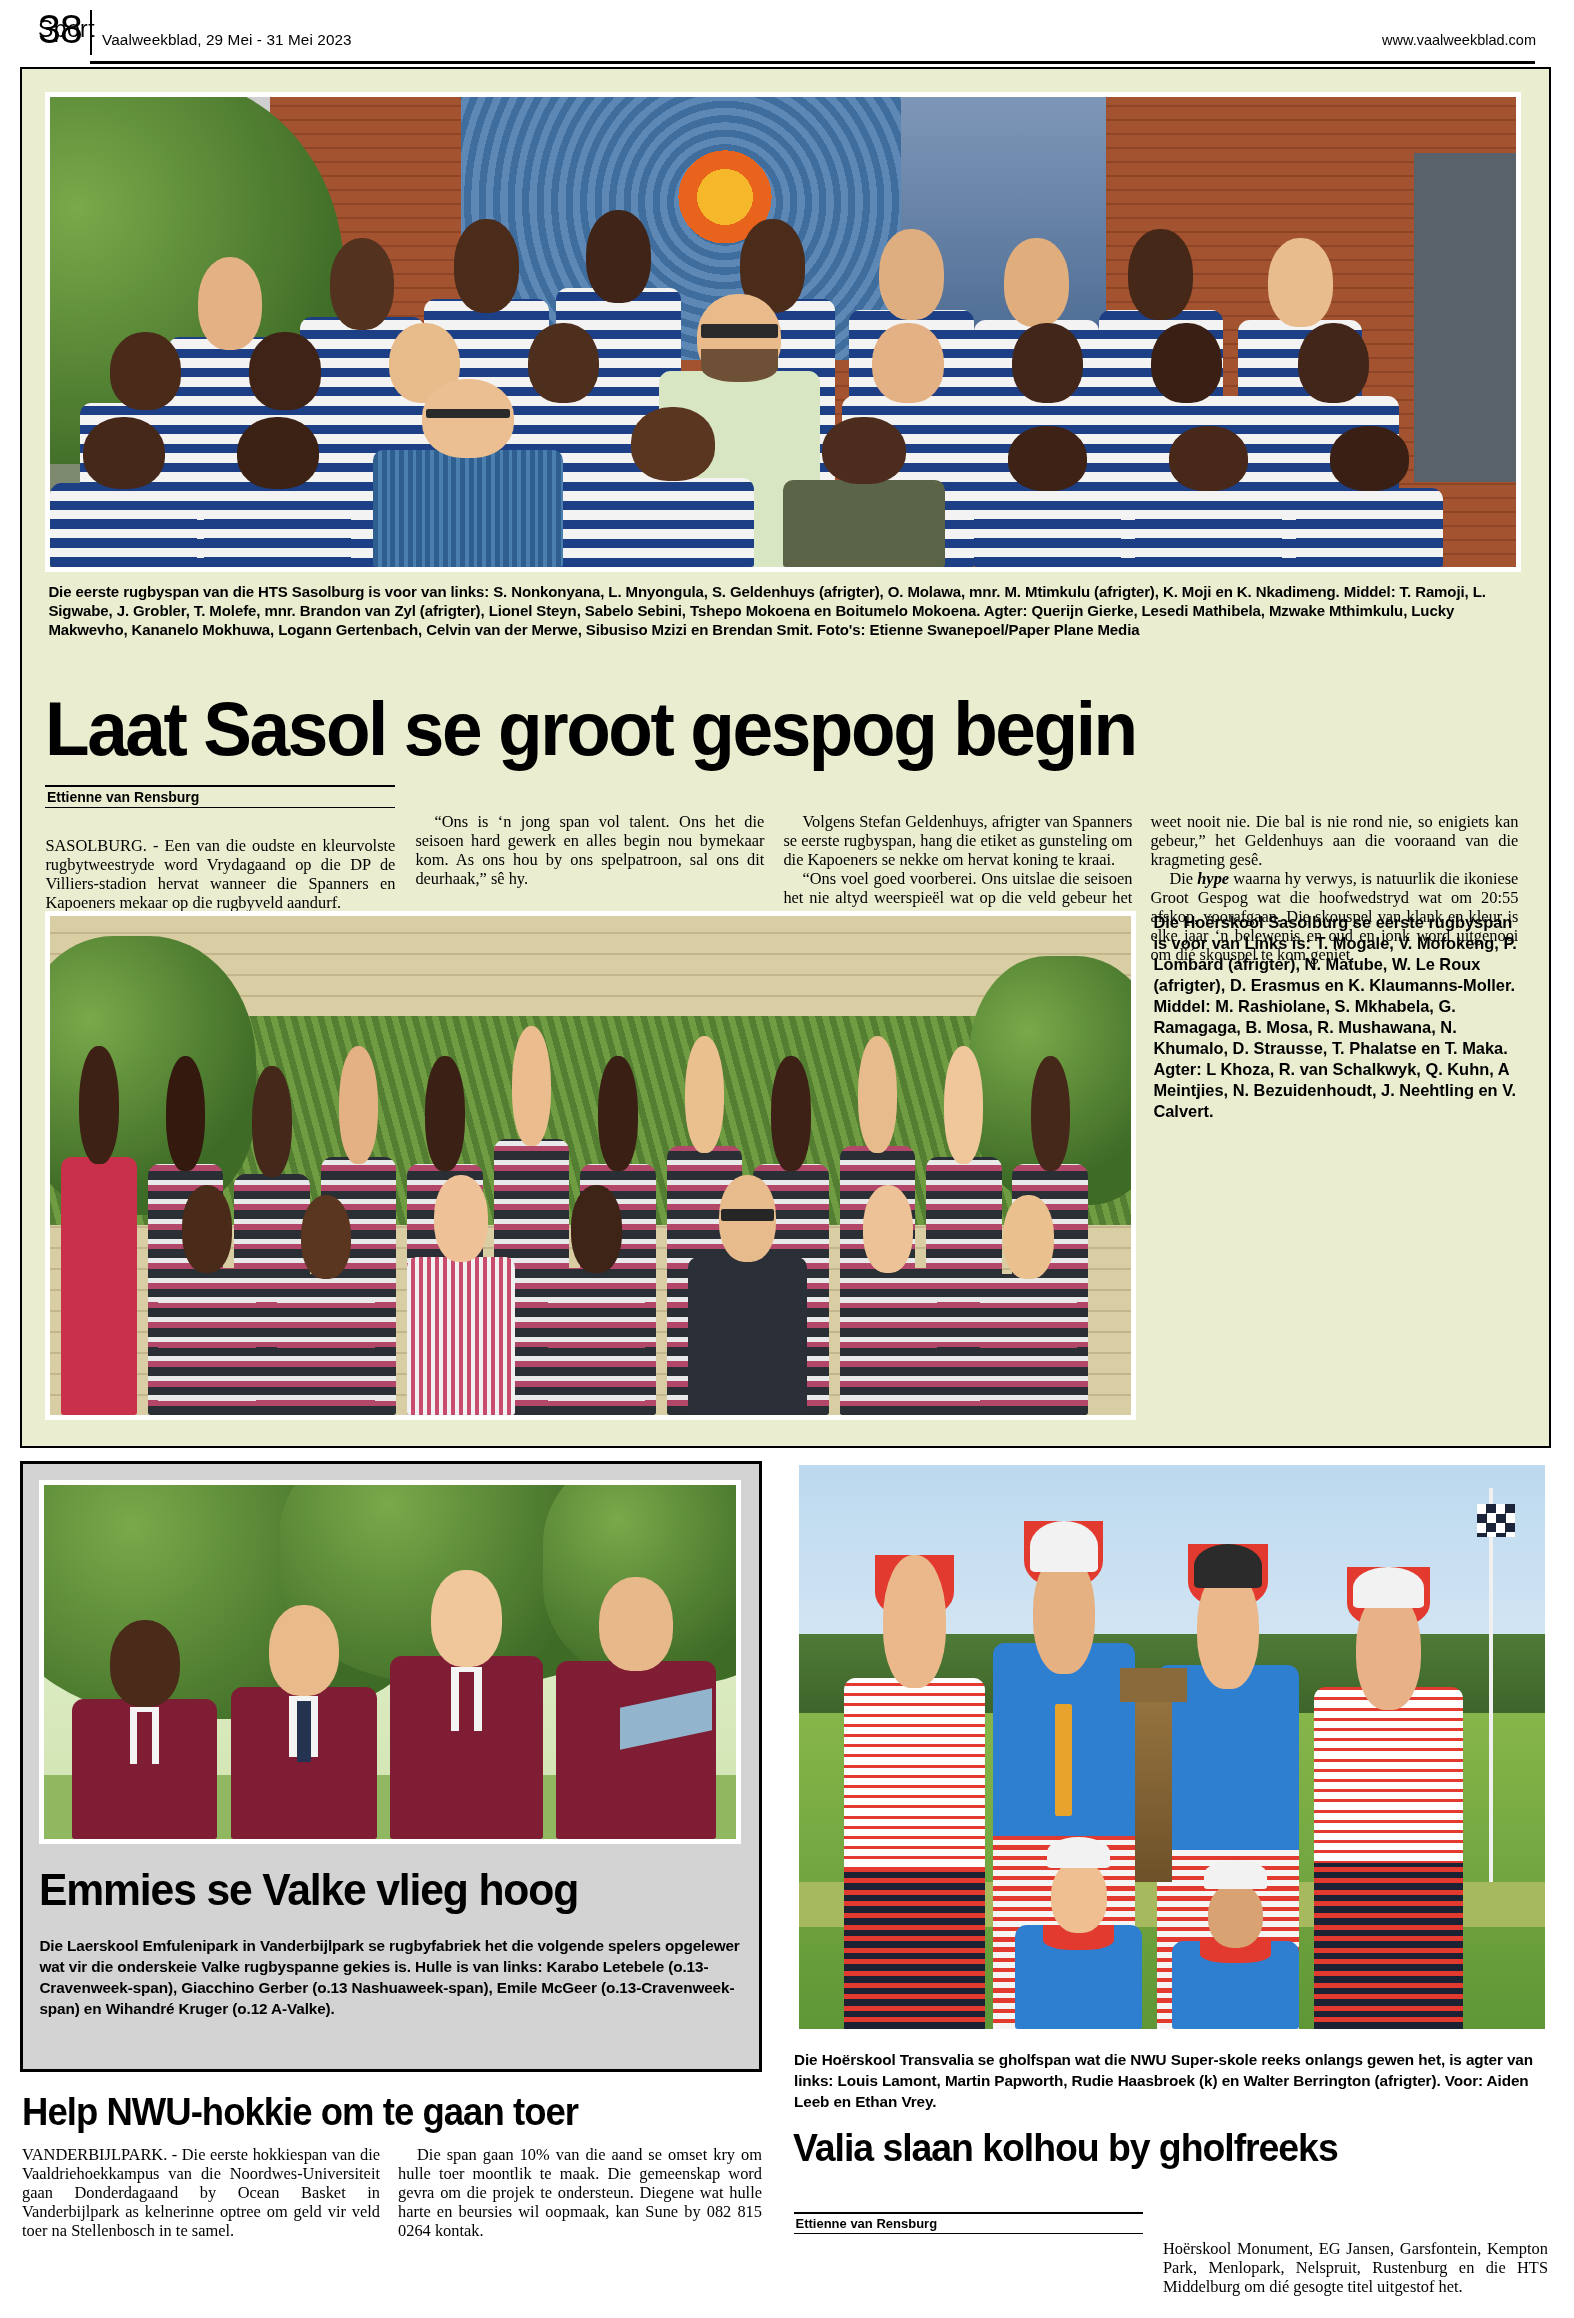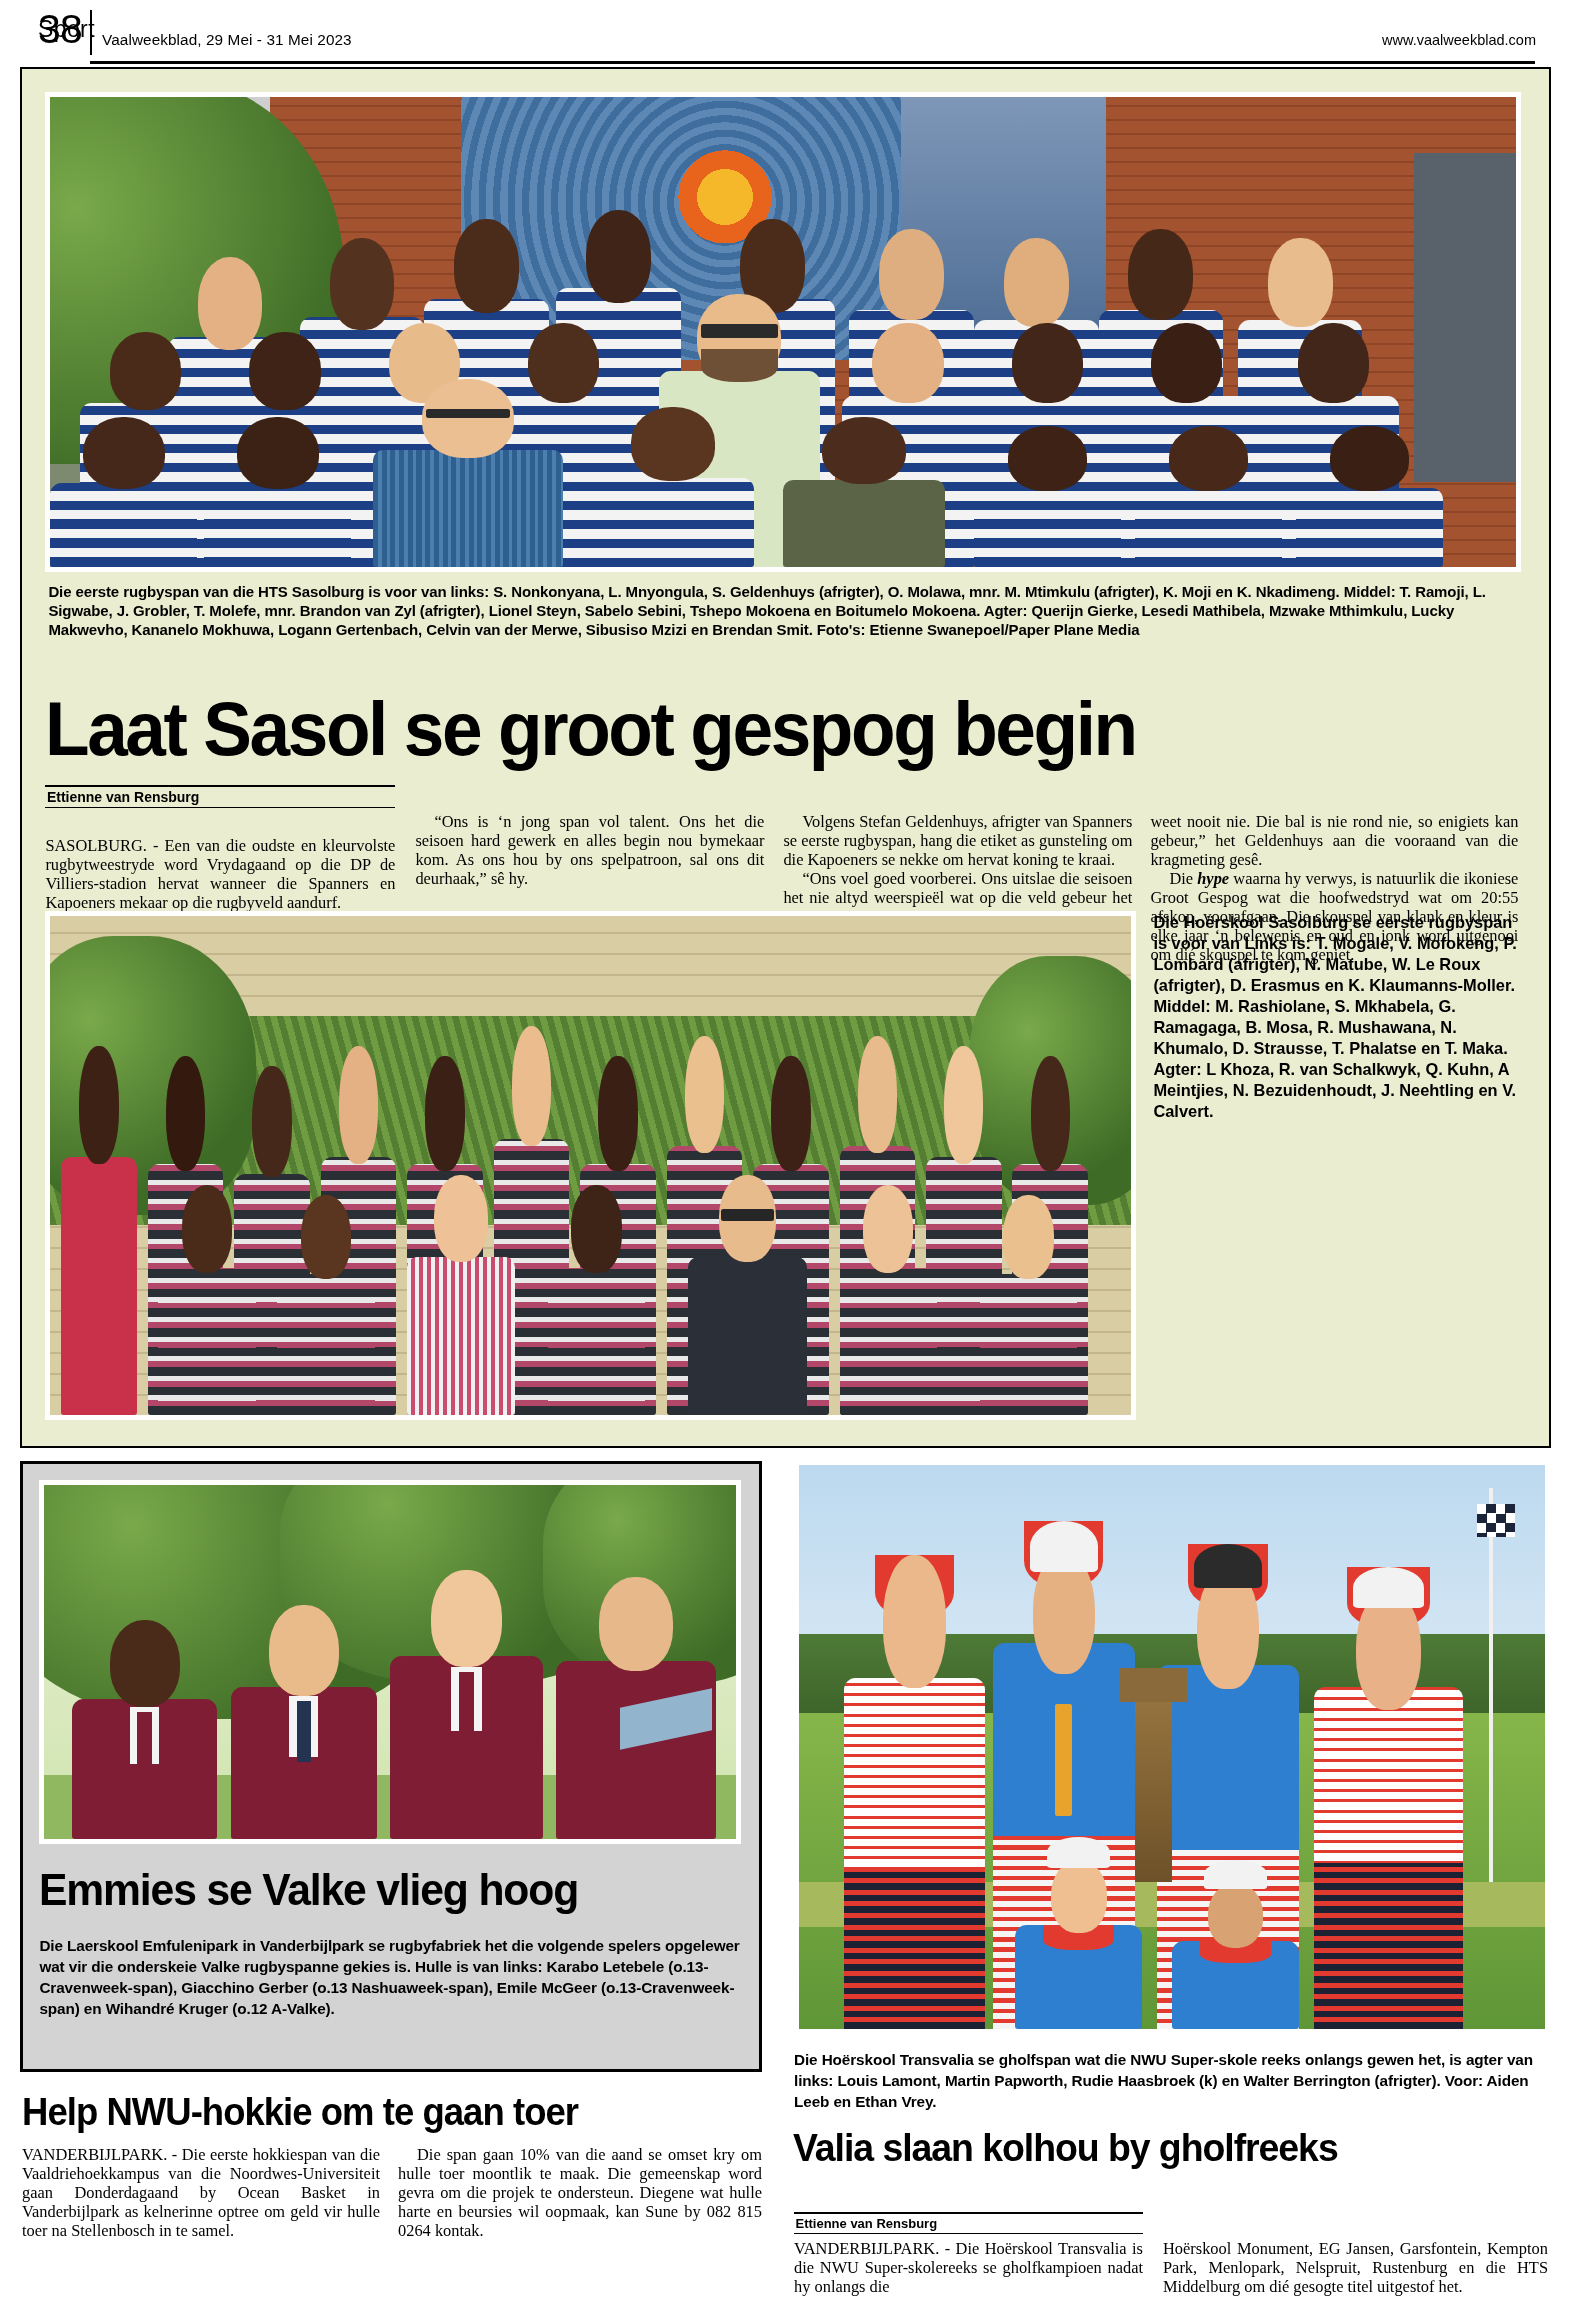--- a/index.html
+++ b/index.html
@@ -363,21 +363,21 @@
         <div class="head" style="left:27%;top:0;width:46%;height:36%;background:#e7b98a;"></div>
       </div>
     </div>
 
     <div class="headline2">Emmies se Valke vlieg hoog</div>
     <div class="cap3">Die Laerskool Emfulenipark in Vanderbijlpark se rugbyfabriek het die volgende spelers opgelewer wat vir die onderskeie Valke rugbyspanne gekies is. Hulle is van links: Karabo Letebele (o.13- Cravenweek-span), Giacchino Gerber (o.13 Nashuaweek-span), Emile McGeer (o.13-Cravenweek-span) en Wihandré Kruger (o.12 A-Valke).</div>
   </div>
 
   <div class="headline3">Help NWU-hokkie om te gaan toer</div>
   <div class="col" style="left:22px;top:2145px;width:358px;">
-    <p class="lead"><span>VANDERBIJLPARK. - </span><span>Die eerste hokkiespan van die Vaaldriehoekkampus van die Noordwes-Universiteit gaan Donderdagaand by Ocean Basket in Vanderbijlpark as kelnerinne optree om geld vir hulle toer na Stellenbosch in te samel.</span></p>
+    <p class="lead"><span>VANDERBIJLPARK. - </span><span>Die eerste hokkiespan van die Vaaldriehoekkampus van die Noordwes-Universiteit gaan Donderdagaand by Ocean Basket in Vanderbijlpark as kelnerinne optree om geld vir veld toer na Stellenbosch in te samel.</span></p>
   </div>
   <div class="col" style="left:398px;top:2145px;width:364px;">
     <p>Die span gaan 10% van die aand se omset kry om hulle toer moontlik te maak. Die gemeenskap word gevra om die projek te ondersteun. Diegene wat hulle harte en beursies wil oopmaak, kan Sune by 082 815 0264 kontak.</p>
   </div>
 
   <div class="photo photo-frame ph4">
     <div class="sky"></div>
     <div style="position:absolute;left:0;right:0;top:30%;height:16%;background:linear-gradient(#4e7a36,#3c6229);"></div>
     <div class="grass" style="height:56%;"></div>
     <div style="position:absolute;left:0;right:0;bottom:18%;height:8%;background:#a7b95d;"></div>
@@ -429,21 +429,18 @@
       <div class="head" style="left:28%;top:14%;width:44%;height:38%;background:#d9a272;"></div>
       <div class="cap" style="left:25%;top:0;width:50%;height:17%;"></div>
     </div>
   </div>
 
   <div class="cap4">Die Hoërskool Transvalia se gholfspan wat die NWU Super-skole reeks onlangs gewen het, is agter van links:  Louis Lamont, Martin Papworth, Rudie Haasbroek (k) en Walter Berrington (afrigter). Voor: Aiden Leeb en Ethan Vrey.</div>
   <div class="headline4">Valia slaan kolhou by gholfreeks</div>
 
   <div class="byline" style="left:794px;top:2212px;width:349px;font-size:13px;">Ettienne van Rensburg</div>
 
-  <div class="col" style="left:794px;top:2239px;width:349px;">
-    <p class="lead"><span>VANDERBIJLPARK. - </span><span>Die Hoërskool Transvalia is die NWU Super-skolereeks se gholfkampioen nadat hy onlangs die</span></p>
-  </div>
   <div class="col" style="left:1163px;top:2239px;width:385px;">
     <p class="lead">Hoërskool Monument, EG Jansen, Garsfontein, Kempton Park, Menlopark, Nelspruit, Rustenburg en die HTS Middelburg om dié gesogte titel uitgestof het.</p>
   </div>
 
 </div>
 
 
 </body></html>

